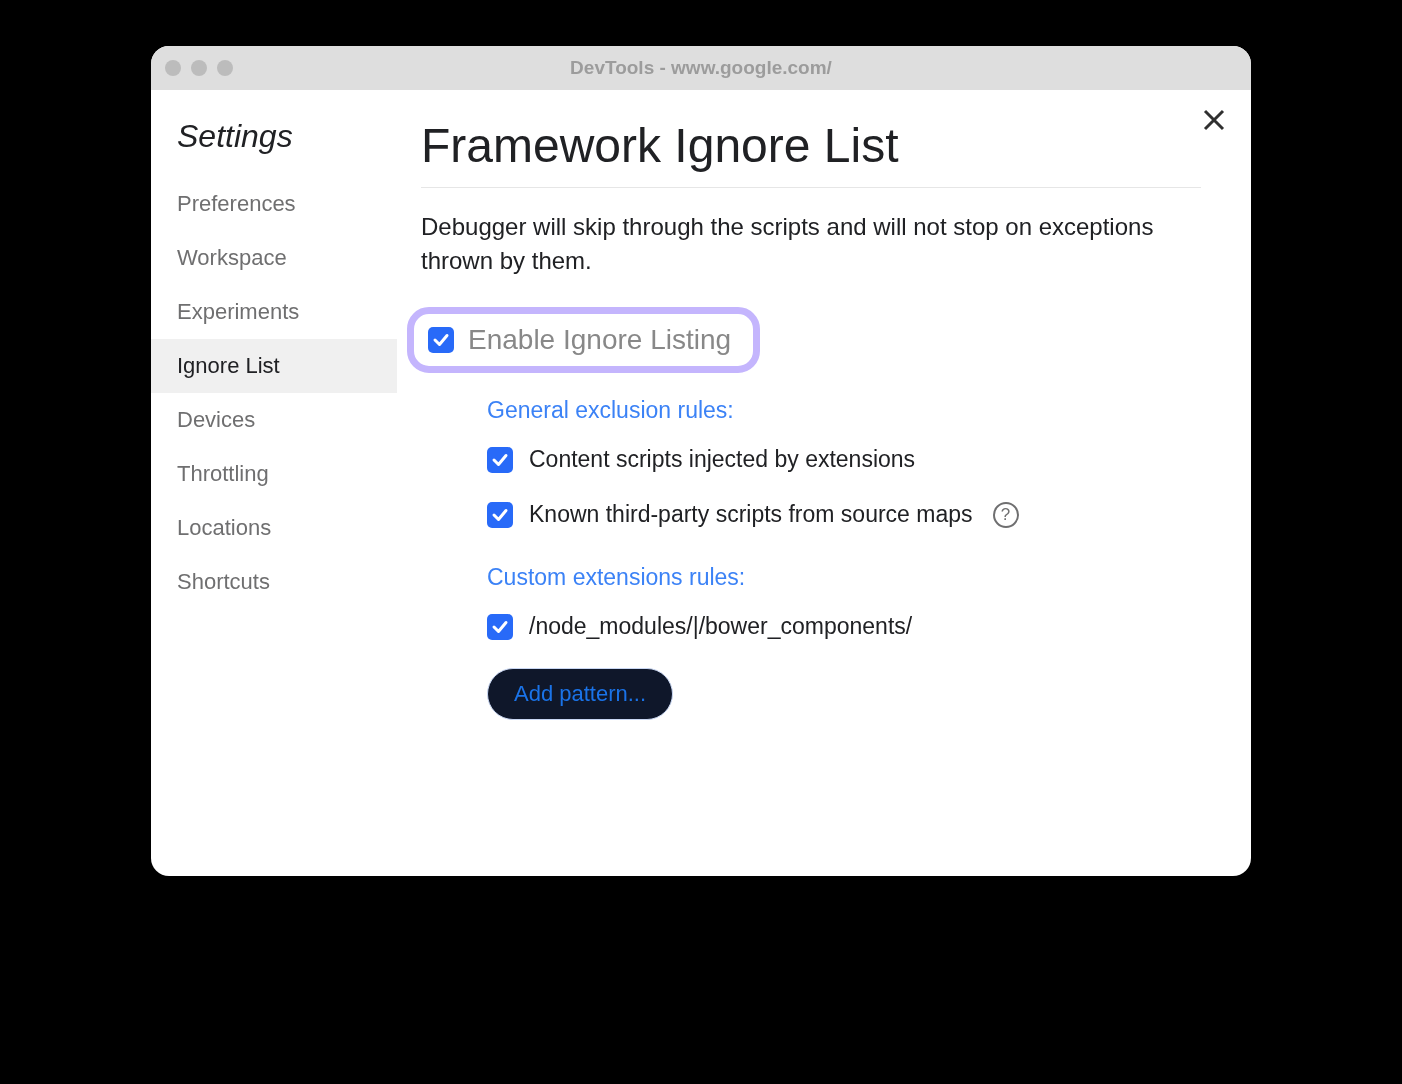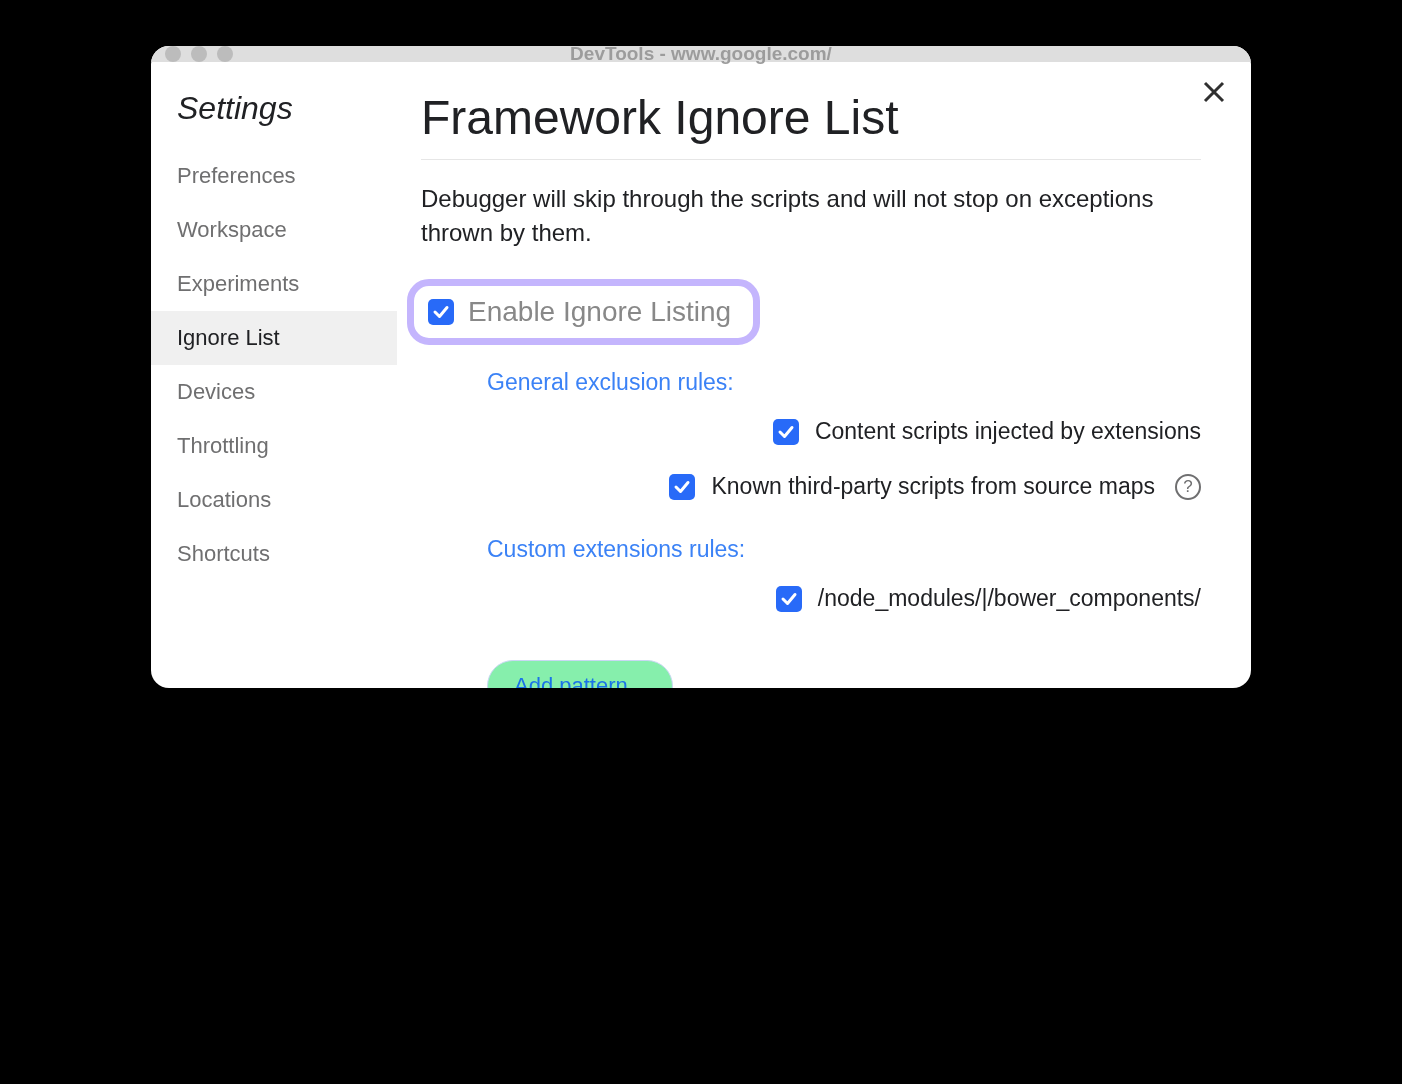--- a/index.html
+++ b/index.html
@@ -8,21 +8,21 @@
     font-family: -apple-system, BlinkMacSystemFont, "Segoe UI", Helvetica, Arial, sans-serif;
     width: 1402px;
     height: 1084px;
     display: flex;
     align-items: flex-start;
     justify-content: center;
     padding-top: 46px;
   }
   .window {
     width: 1100px;
-    height: 642px;
+    height: 830px;
     background: #fff;
     border-radius: 18px;
     overflow: hidden;
     box-shadow: 0 4px 30px rgba(0,0,0,0.5);
     display: flex;
     flex-direction: column;
   }
   .titlebar {
     height: 44px;
     background: #dedede;
@@ -130,21 +130,20 @@
   .section-title {
     font-size: 23px;
     color: #3b82f6;
     margin-bottom: 22px;
   }
   .rule-row {
     display: flex;
     align-items: center;
     gap: 16px;
     margin-bottom: 28px;
-    justify-content: flex-end;
   }
   .rule-label {
     font-size: 23px;
     color: #202124;
   }
   .help-icon {
     width: 26px;
     height: 26px;
     border: 2px solid #6f6f70;
     border-radius: 50%;
@@ -157,23 +156,22 @@
     margin-left: 4px;
   }
   .add-button {
     display: inline-block;
     border: 1px solid #c9d7f3;
     border-radius: 26px;
     padding: 12px 26px;
     font-size: 22px;
     color: #1a73e8;
     font-weight: 500;
-    background: #86efac;
+    background: #0f172a;
     cursor: pointer;
-    margin-top: 20px;
   }
 </style>
 </head>
 <body>
 
 <div class="window">
   <div class="titlebar">
     <div class="traffic-lights">
       <div class="tl"></div>
       <div class="tl"></div>

